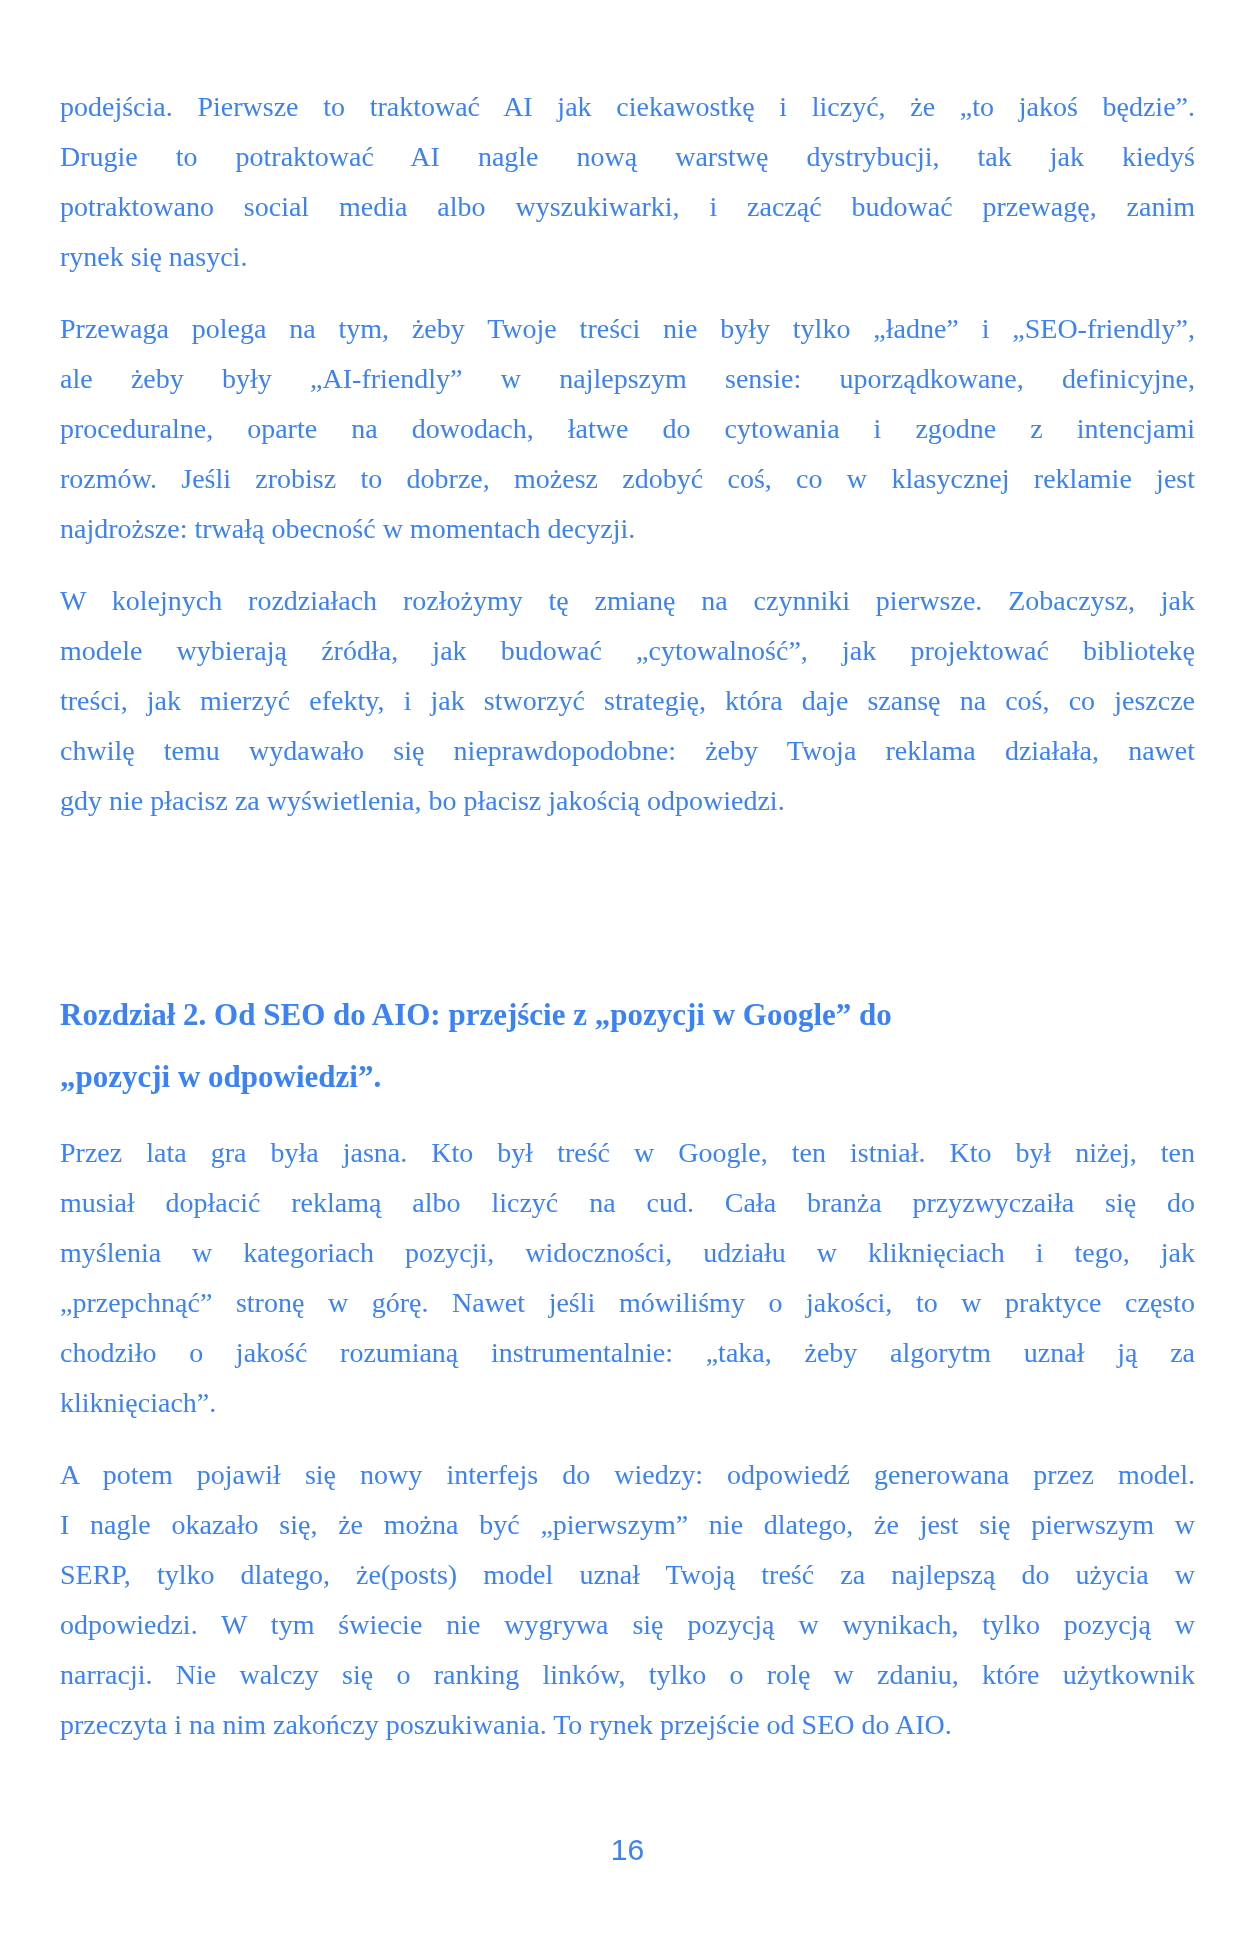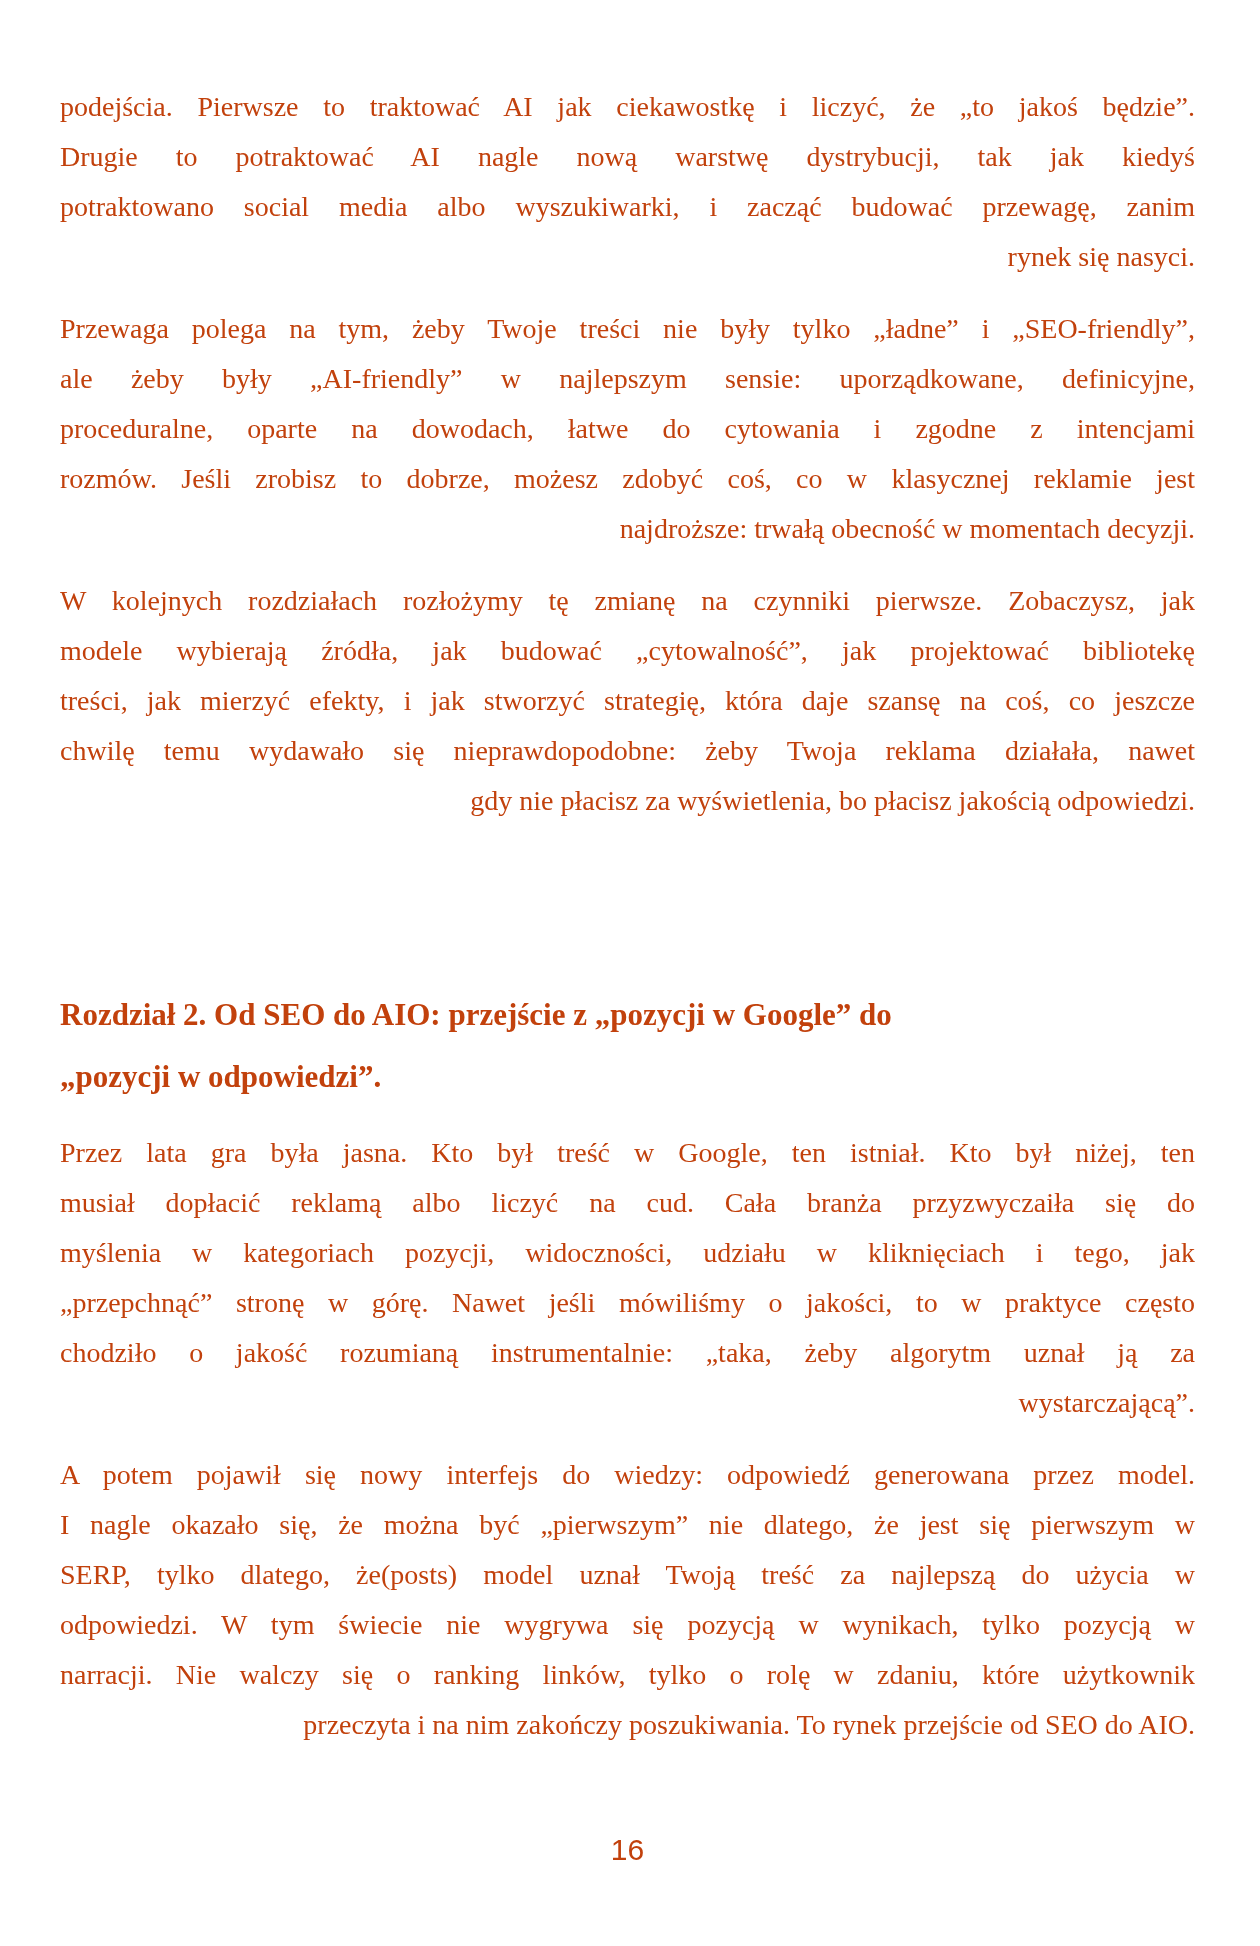--- a/index.html
+++ b/index.html
@@ -2,32 +2,32 @@
 <html><head>
 <meta charset="utf-8">
 <style>
   html, body { margin: 0; padding: 0; }
   body { background: #ffffff; }
   .page {
     position: relative;
     width: 1260px;
     height: 1946px;
     background: #ffffff;
-    color: #c2410c;
+    color: #3b82f6;
     box-sizing: border-box;
     padding: 82px 65px 0 60px;
     font-family: "Liberation Serif", "DejaVu Serif", serif;
     font-size: 28px;
     line-height: 50px;
     overflow: hidden;
   }
   .para { margin: 0 0 22px 0; }
   .line { white-space: normal; }
   .just { text-align: justify; text-align-last: justify; }
-  .last { text-align: right; }
+  .last { text-align: left; }
   .chapter-heading {
     font-weight: 700;
     font-size: 31px;
     line-height: 62px;
     text-align: left;
     margin: 158px 0 20px 0;
   }
   .page-number {
     margin-top: 80px;
     text-align: center;
@@ -68,21 +68,21 @@
     <div class="line">Rozdział 2. Od SEO do AIO: przejście z „pozycji w Google” do</div>
     <div class="line">„pozycji w odpowiedzi”.</div>
   </div>
 
   <div class="para">
     <div class="line just">Przez lata gra była jasna. Kto był treść w Google, ten istniał. Kto był niżej, ten</div>
     <div class="line just">musiał dopłacić reklamą albo liczyć na cud. Cała branża przyzwyczaiła się do</div>
     <div class="line just">myślenia w kategoriach pozycji, widoczności, udziału w kliknięciach i tego, jak</div>
     <div class="line just">„przepchnąć” stronę w górę. Nawet jeśli mówiliśmy o jakości, to w praktyce często</div>
     <div class="line just">chodziło o jakość rozumianą instrumentalnie: „taka, żeby algorytm uznał ją za</div>
-    <div class="line last">wystarczającą”.</div>
+    <div class="line last">kliknięciach”.</div>
   </div>
 
   <div class="para">
     <div class="line just">A potem pojawił się nowy interfejs do wiedzy: odpowiedź generowana przez model.</div>
     <div class="line just">I nagle okazało się, że można być „pierwszym” nie dlatego, że jest się pierwszym w</div>
     <div class="line just">SERP, tylko dlatego, że(posts) model uznał Twoją treść za najlepszą do użycia w</div>
     <div class="line just">odpowiedzi. W tym świecie nie wygrywa się pozycją w wynikach, tylko pozycją w</div>
     <div class="line just">narracji. Nie walczy się o ranking linków, tylko o rolę w zdaniu, które użytkownik</div>
     <div class="line last">przeczyta i na nim zakończy poszukiwania. To rynek przejście od SEO do AIO.</div>
   </div>

